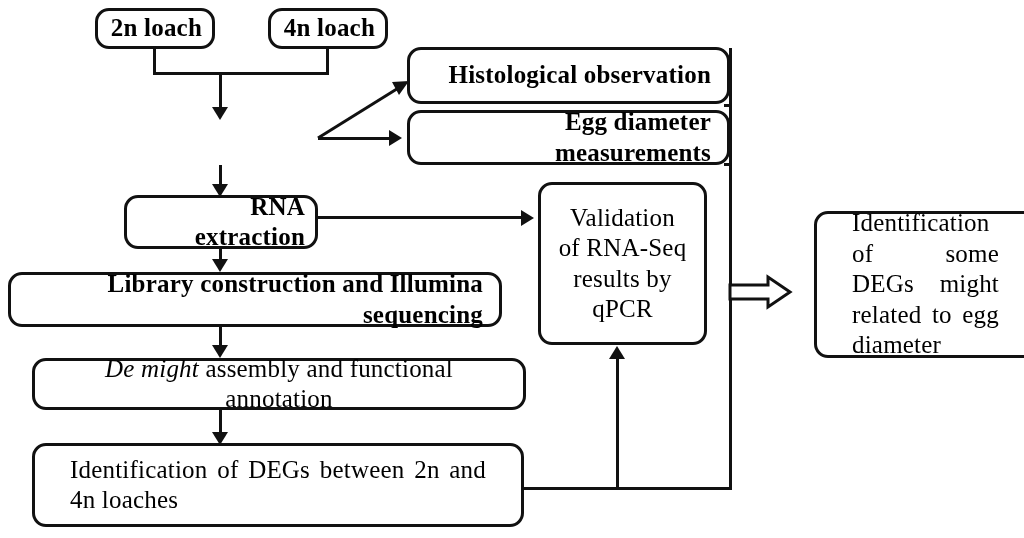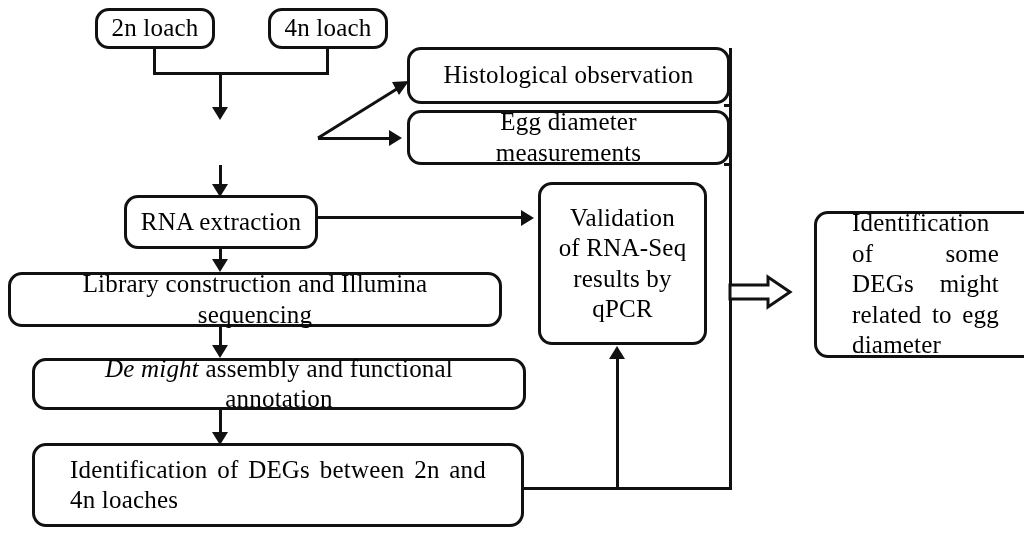--- a/index.html
+++ b/index.html
@@ -27,21 +27,21 @@
     color: #000000;
     z-index: 3;
   }
   .node .label {
     display: block;
     width: 100%;
     font-size: 25px;
     line-height: 1.22;
     letter-spacing: 0.2px;
   }
-  .center .label { text-align: center; }
+  .center .label { text-align: right; font-weight: bold; }
   .leftal .label { text-align: center; }
   .justify .label { text-align: justify; text-align-last: left; }
   .pad-sm { padding: 0 10px; }
   .pad-md { padding: 0 16px; }
   .pad-lg { padding: 0 35px; margin-left: 24px; }
   .it { font-style: italic; }
 
   
   .ln {
     position: absolute;

